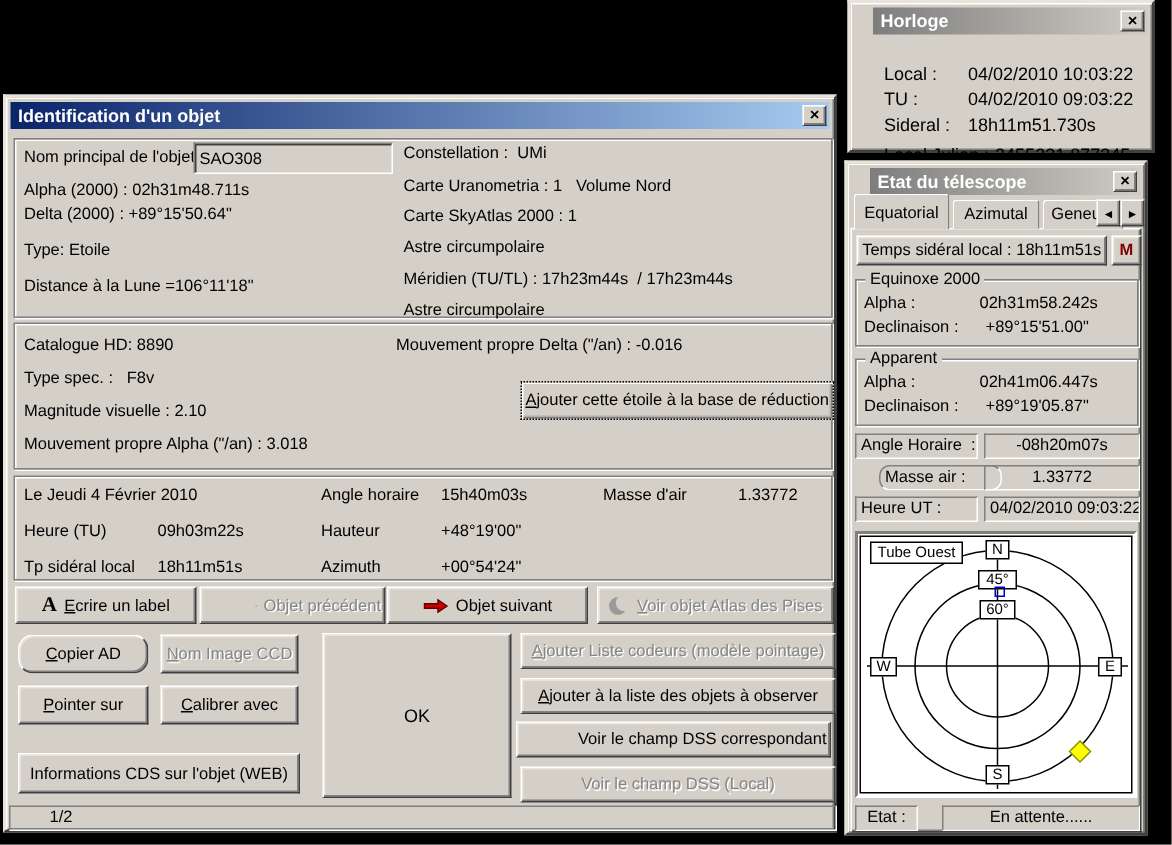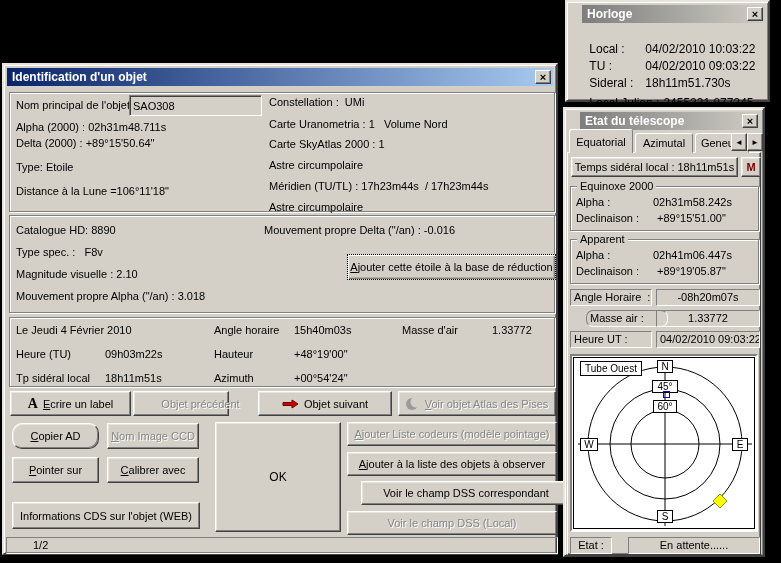--- a/index.html
+++ b/index.html
@@ -149,21 +149,21 @@
   <span class="lbl" style="left:290px; top:283px;">+48°19'00"</span>
   <span class="lbl" style="left:12px; top:307px;">Tp sidéral local</span>
   <span class="lbl" style="left:101px; top:307px;">18h11m51s</span>
   <span class="lbl" style="left:210px; top:307px;">Azimuth</span>
   <span class="lbl" style="left:290px; top:307px;">+00°54'24"</span>
 
   <button class="btn" style="left:6px; top:326px; width:121px; height:25px;">
     <span class="icon" style="font-family:'Liberation Serif',serif; font-weight:bold; font-size:14px;">A</span>
     <span class="fl">Ecrire un label</span>
   </button>
-  <button class="btn disabled" style="left:129px; top:326px; width:96px; height:25px;padding-left:36px;">
+  <button class="btn disabled" style="left:129px; top:326px; width:124px; height:25px;padding-left:36px;">
     <svg class="icon" width="17" height="10">
       <path d="M1 5 L7 1 L7 3.5 L16 3.5 L16 6.5 L7 6.5 L7 9 Z" fill="#d4d0c8" stroke="#868686"></path>
     </svg>
     <span>Objet précédent</span>
   </button>
   <button class="btn" style="left:254px; top:326px; width:134px; height:25px;">
     <svg class="icon" width="17" height="10">
       <path d="M16 5 L10 1 L10 3.5 L1 3.5 L1 6.5 L10 6.5 L10 9 Z" fill="#cc0000" stroke="#660000"></path>
     </svg>
     <span>Objet suivant</span>
@@ -195,21 +195,21 @@
   <button class="btn" style="left:211px; top:357px; width:126px; height:110px; font-size:12px;">
     <span>OK</span>
   </button>
 
   <button class="btn disabled" style="left:343px; top:357px; width:210px; height:24px;">
     <span class="fl">Ajouter Liste codeurs (modèle pointage)</span>
   </button>
   <button class="btn" style="left:343px; top:387px; width:210px; height:24px;">
     <span class="fl">Ajouter à la liste des objets à observer</span>
   </button>
-  <button class="btn" style="left:357px; top:416px; width:210px; height:24px;">
+  <button class="btn" style="left:340px; top:416px; width:210px; height:24px;justify-content:flex-end;">
     <span>Voir le champ DSS correspondant</span>
   </button>
   <button class="btn disabled" style="left:343px; top:446px; width:210px; height:24px;">
     <span>Voir le champ DSS (Local)</span>
   </button>
 
   <div class="statusbar" style="left:2px; top:472px; width:552px; height:17px;padding-left:26px;">1/2</div>
 </div>
 
 <div class="win" style="left:565px; top:0px; width:205px; height:102px;">

